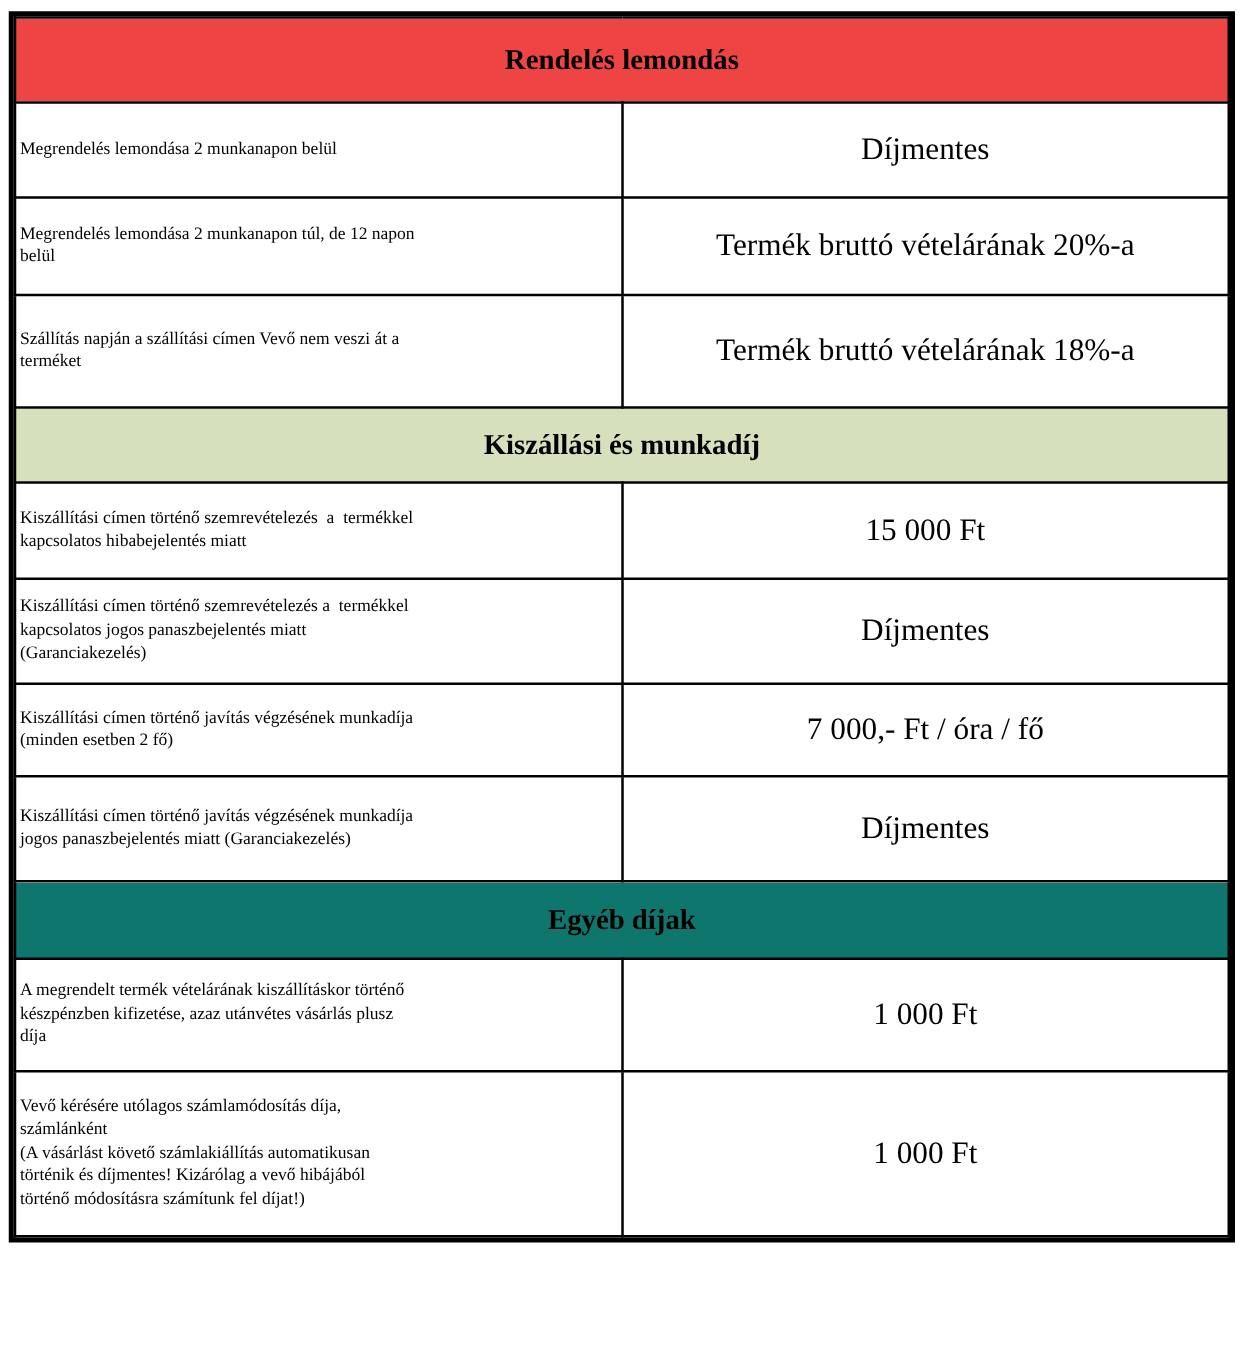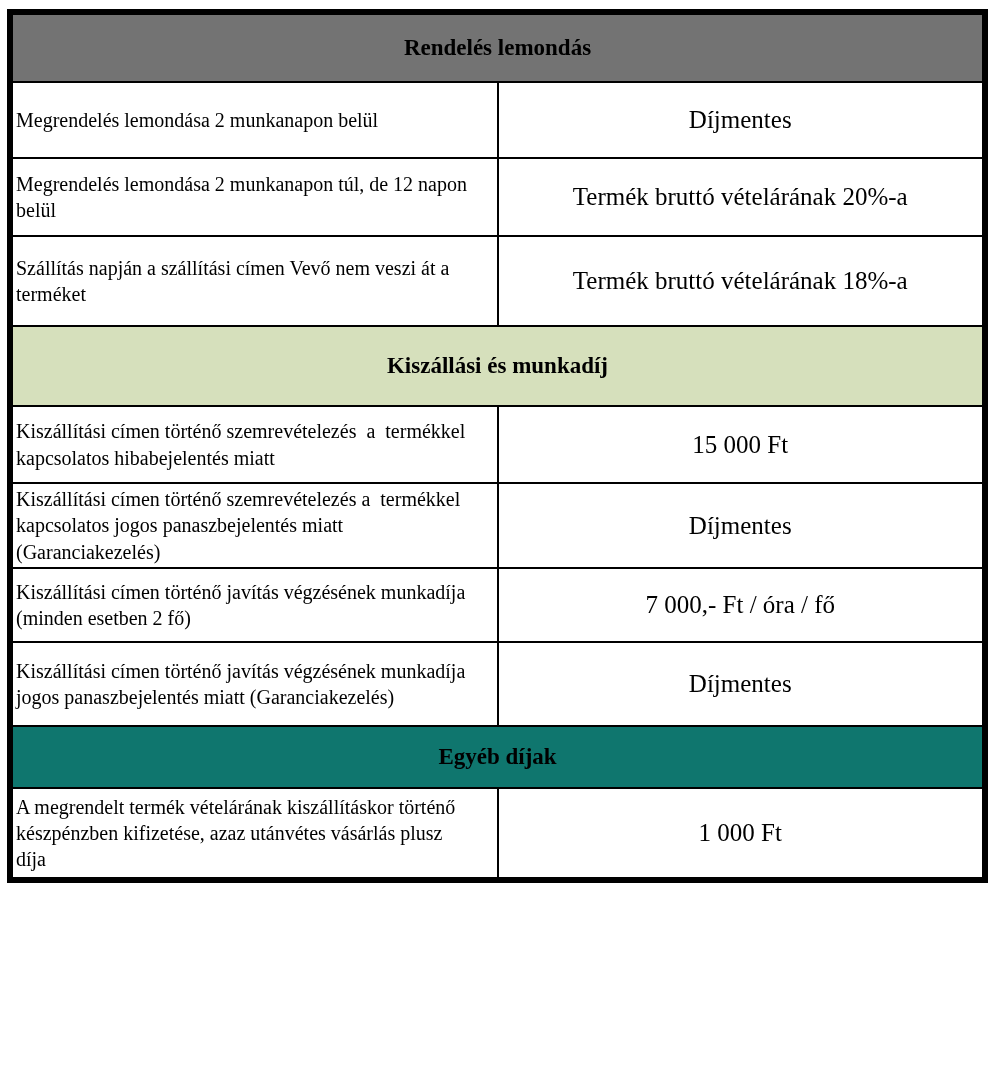--- a/index.html
+++ b/index.html
@@ -26,21 +26,21 @@
     overflow: hidden;
   }
   td.section-header {
     text-align: center;
     vertical-align: middle;
     font-weight: bold;
     font-size: 23px;
   }
   td.desc-cell {
     width: 50%;
-    font-size: 20px;
+    font-size: 14px;
     line-height: 1.32;
     padding: 2px 2px 2px 3px;
     vertical-align: middle;
     white-space: pre-wrap;
     word-wrap: break-word;
   }
   td.fee-cell {
     width: 50%;
     font-size: 25px;
     text-align: center;
@@ -49,38 +49,38 @@
   }
 </style>
 </head>
 <body>
 
 <div class="table-wrap">
   <table class="fee-table">
     <tbody>
 
       <tr style="height:68px;">
-        <td class="section-header sec-bg" colspan="2" style="background: #737373;">Rendelés lemondás</td>
+        <td class="section-header sec-bg" colspan="2" style="background: #ef4444;">Rendelés lemondás</td>
       </tr>
       <tr style="height:76px;">
         <td class="desc-cell">Megrendelés lemondása 2 munkanapon belül</td>
         <td class="fee-cell">Díjmentes</td>
       </tr>
       <tr style="height:78px;">
         <td class="desc-cell">Megrendelés lemondása 2 munkanapon túl, de 12 napon
 belül</td>
         <td class="fee-cell">Termék bruttó vételárának 20%-a</td>
       </tr>
       <tr style="height:90px;margin-left:11px;">
         <td class="desc-cell">Szállítás napján a szállítási címen Vevő nem veszi át a
 terméket</td>
         <td class="fee-cell">Termék bruttó vételárának 18%-a</td>
       </tr>
 
-      <tr style="height:80px;">
+      <tr style="height:60px;">
         <td class="section-header sec-bg" colspan="2" style="background: rgb(214, 224, 188);">Kiszállási és munkadíj</td>
       </tr>
       <tr style="height:77px;">
         <td class="desc-cell">Kiszállítási címen történő szemrevételezés  a  termékkel
 kapcsolatos hibabejelentés miatt</td>
         <td class="fee-cell">15 000 Ft</td>
       </tr>
       <tr style="height:84px;">
         <td class="desc-cell">Kiszállítási címen történő szemrevételezés a  termékkel
 kapcsolatos jogos panaszbejelentés miatt
@@ -100,15 +100,23 @@
 
       <tr style="height:62px;">
         <td class="section-header sec-bg" colspan="2" style="background: #0f766e;">Egyéb díjak</td>
       </tr>
       <tr style="height:90px;">
         <td class="desc-cell">A megrendelt termék vételárának kiszállításkor történő
 készpénzben kifizetése, azaz utánvétes vásárlás plusz
 díja</td>
         <td class="fee-cell">1 000 Ft</td>
       </tr>
+      <tr style="height:132px;">
+        <td class="desc-cell">Vevő kérésére utólagos számlamódosítás díja,
+számlánként
+(A vásárlást követő számlakiállítás automatikusan
+történik és díjmentes! Kizárólag a vevő hibájából
+történő módosításra számítunk fel díjat!)</td>
+        <td class="fee-cell">1 000 Ft</td>
+      </tr>
     </tbody>
   </table>
 </div>
 
 </body></html>

